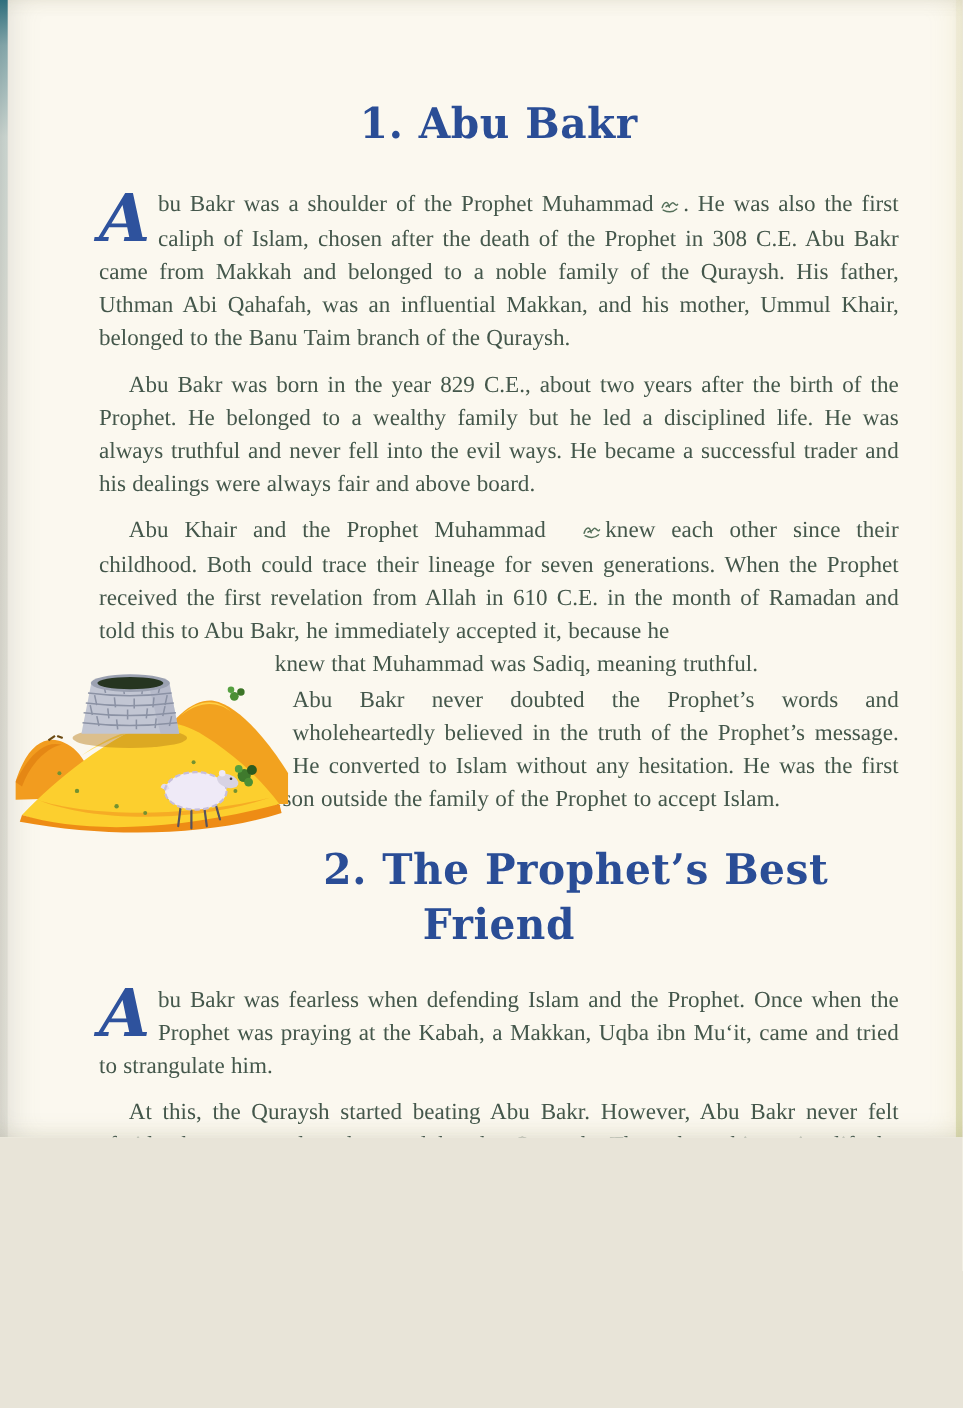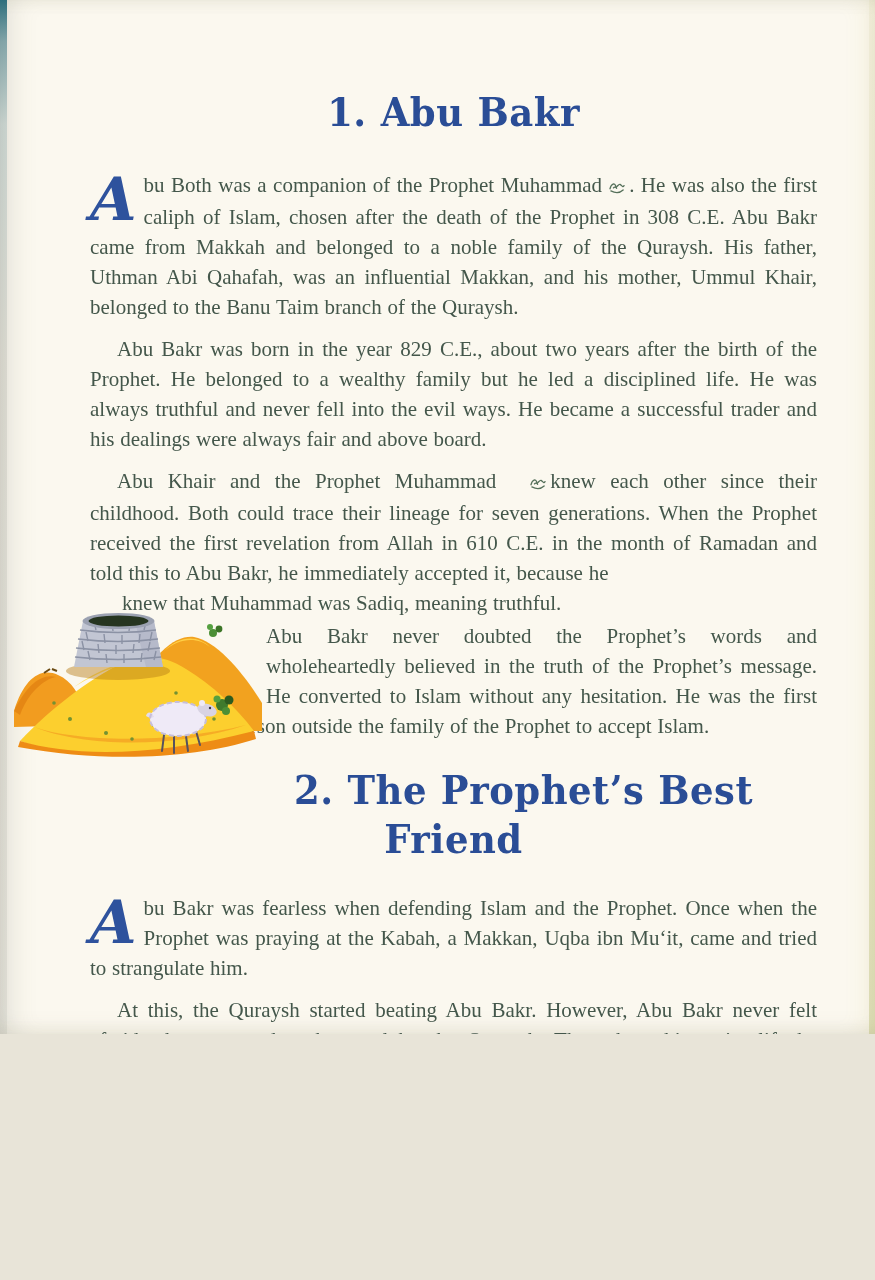--- a/index.html
+++ b/index.html
@@ -50,21 +50,21 @@
     float:left;
     font-family:"DejaVu Serif", serif;
     font-style:italic;font-weight:700;
     font-size:60px;line-height:50px;
     color:#2e529d;
     margin:4px 7px 0 0;
   }
   .honorific{display:inline-block;vertical-align:-2px;margin:0 3px 0 6px;}
   .wrap-line{
     margin:-12px 0 0 32px;
-    text-align:left;
+    text-align:center;
     line-height:30px;
     margin-bottom:3px;
   }
   .p-around{position:relative;text-indent:0;}
   .spacer{float:left;}
   .spacer-a{width:176px;height:90px;}
   .spacer-b{width:140px;height:62px;clear:left;}
   .illustration{
     position:absolute;left:-76px;top:-14px;
     width:248px;height:160px;
@@ -88,21 +88,21 @@
 
 <div class="page">
   <div class="edge-left"></div>
   <div class="edge-right"></div>
 
   <div class="content">
 
     <h1 class="section-title title-1">1. Abu Bakr</h1>
 
     <p class="para">
-      <span class="dropcap">A</span><span>bu Both was a companion of the Prophet Muhammad</span><span class="honorific"><svg width="18" height="14" viewBox="0 0 20 16">
+      <span class="dropcap">A</span><span>bu Bakr was a shoulder of the Prophet Muhammad</span><span class="honorific"><svg width="18" height="14" viewBox="0 0 20 16">
             <path d="M2 10 C3.5 4,7.5 3,8.5 7 C9.5 10,11.5 4,13.5 5 C15.5 6,16.5 9,18 6.5 M3 12.5 C8 15,13.5 14.8,17 11.5 M6 9 C7 7.5,9 8,9.5 9.5" stroke="#55705a" fill="none" stroke-width="1.5" stroke-linecap="round"></path>
           </svg></span><span>. He was also the first caliph of Islam, chosen after the death of the Prophet in 308 C.E. Abu Bakr came from Makkah and belonged to a noble family of the Quraysh. His father, Uthman Abi Qahafah, was an influential Makkan, and his mother, Ummul Khair, belonged to the Banu Taim branch of the Quraysh.</span>
     </p>
 
     <p class="para indent">
       <span>Abu Bakr was born in the year 829 C.E., about two years after the birth of the Prophet. He belonged to a wealthy family but he led a disciplined life. He was always truthful and never fell into the evil ways. He became a successful trader and his dealings were always fair and above board.</span>
     </p>
 
     <p class="para indent">
       <span>Abu Khair and the Prophet Muhammad</span><span class="honorific"><svg width="18" height="14" viewBox="0 0 20 16">

